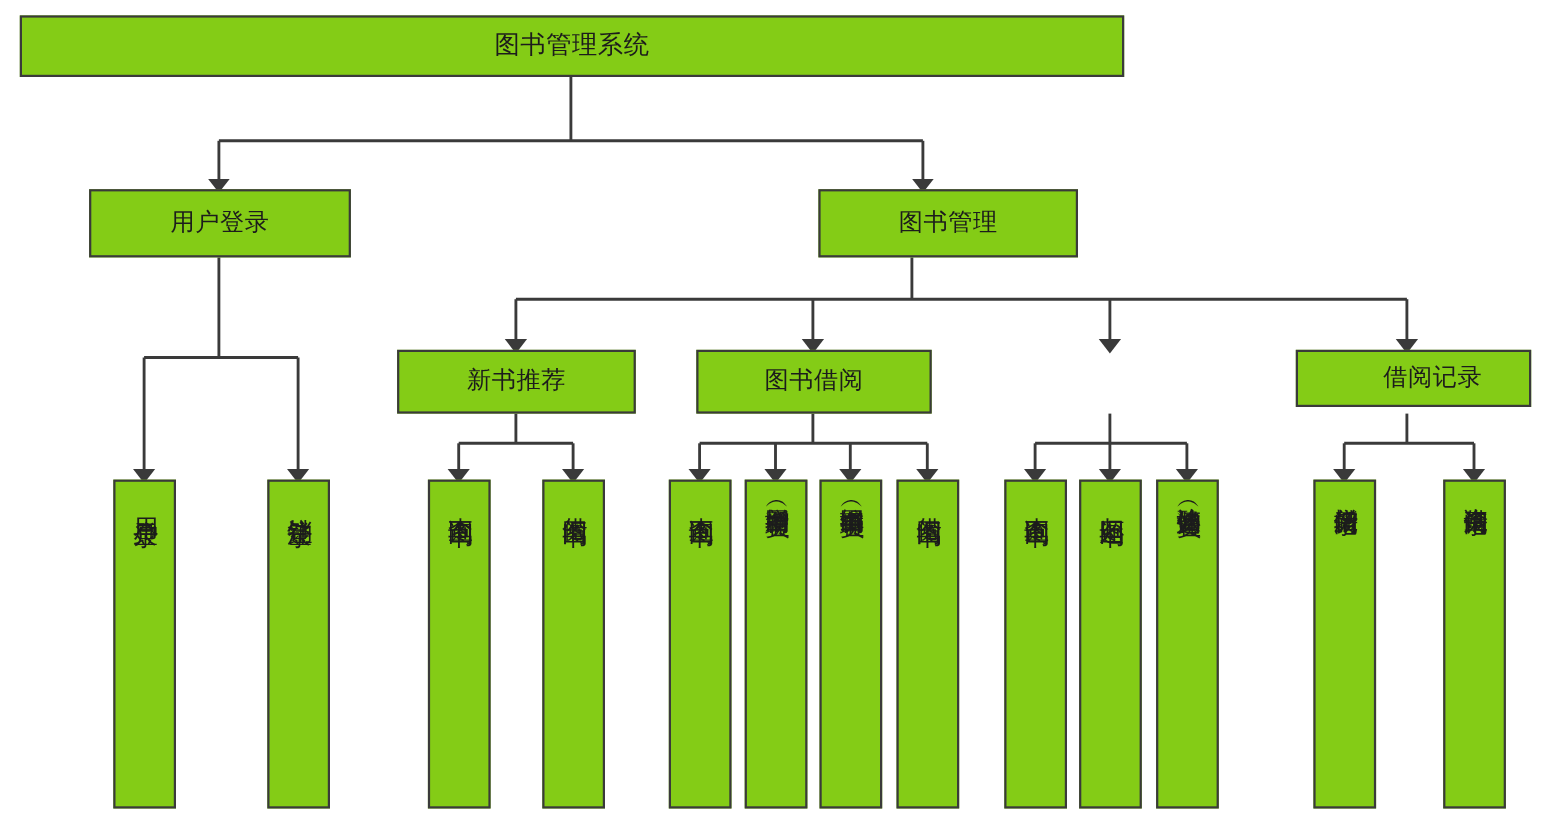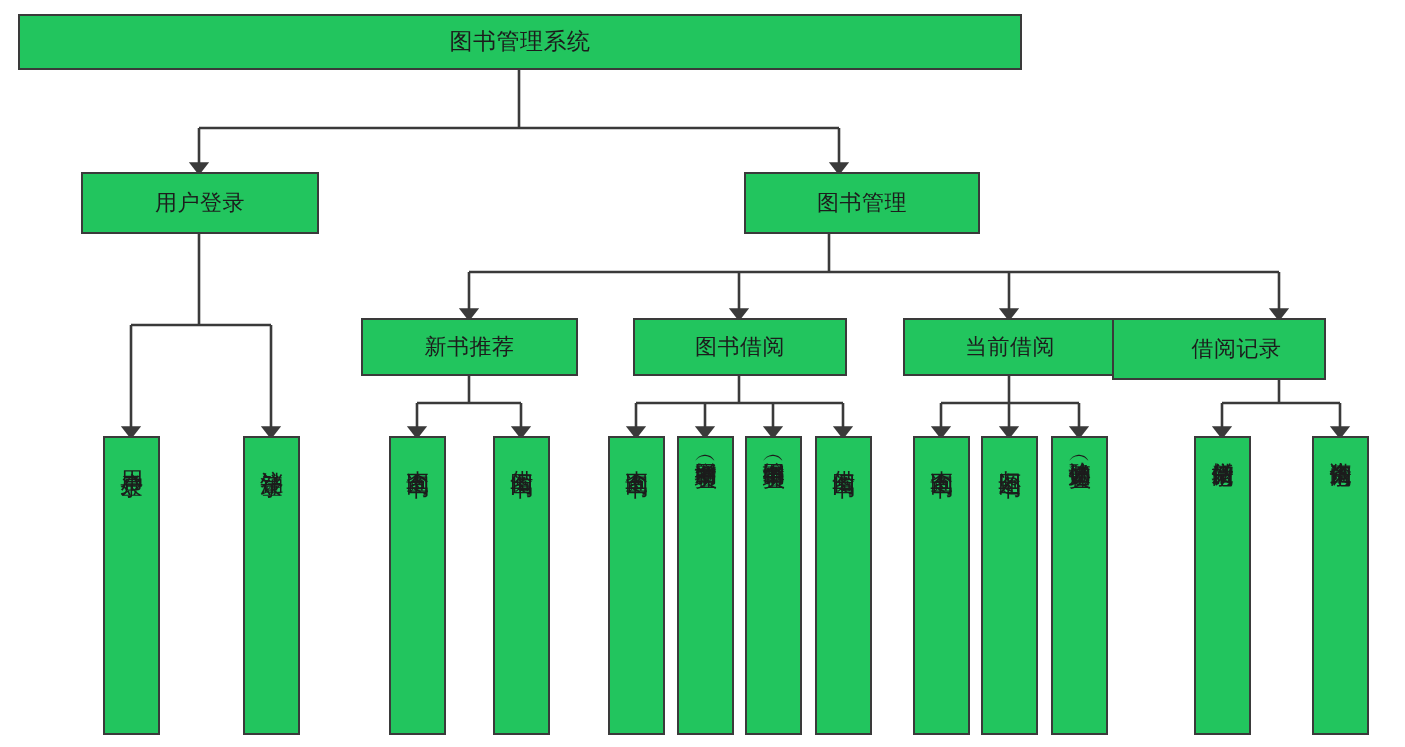--- a/index.html
+++ b/index.html
@@ -22,21 +22,21 @@
     position: absolute;
     left: 0;
     top: 0;
     width: 1405px;
     height: 747px;
     pointer-events: none;
   }
   .node {
     position: absolute;
     box-sizing: border-box;
-    background: #22c55e;
+    background: #84cc16;
     border: 2.5px solid #3a3a3a;
     display: flex;
     align-items: center;
     justify-content: center;
     color: #1c1c1c;
     z-index: 2;
   }
   .node-label {
     display: block;
     text-align: center;
@@ -148,24 +148,21 @@
   <div class="node horiz" style="left:712px; top:172px; width:236px; height:62px;margin-left:32px;">
     <span class="node-label">图书管理</span>
   </div>
 
   <div class="node horiz" style="left:633px; top:318px; width:214px; height:58px;">
     <span class="node-label">图书借阅</span>
   </div>
   <div class="node horiz" style="left:361px; top:318px; width:217px; height:58px;">
     <span class="node-label">新书推荐</span>
   </div>
-  <div class="node horiz" style="left:903px; top:318px; width:214px; height:58px;">
-    <span class="node-label">当前借阅</span>
-  </div>
-  <div class="node horiz" style="left:1112px; top:318px; width:214px; height:62px;padding-left:35px;">
+  <div class="node horiz" style="left:1178px; top:318px; width:214px; height:52px;padding-left:35px;">
     <span class="node-label">借阅记录</span>
   </div>
 
   <div class="node vert" style="left:103px; top:436px; width:57px; height:299px;">
     <span class="node-label">用户登录</span>
   </div>
   <div class="node vert" style="left:243px; top:436px; width:57px; height:299px;">
     <span class="node-label">注销登录</span>
   </div>
 

